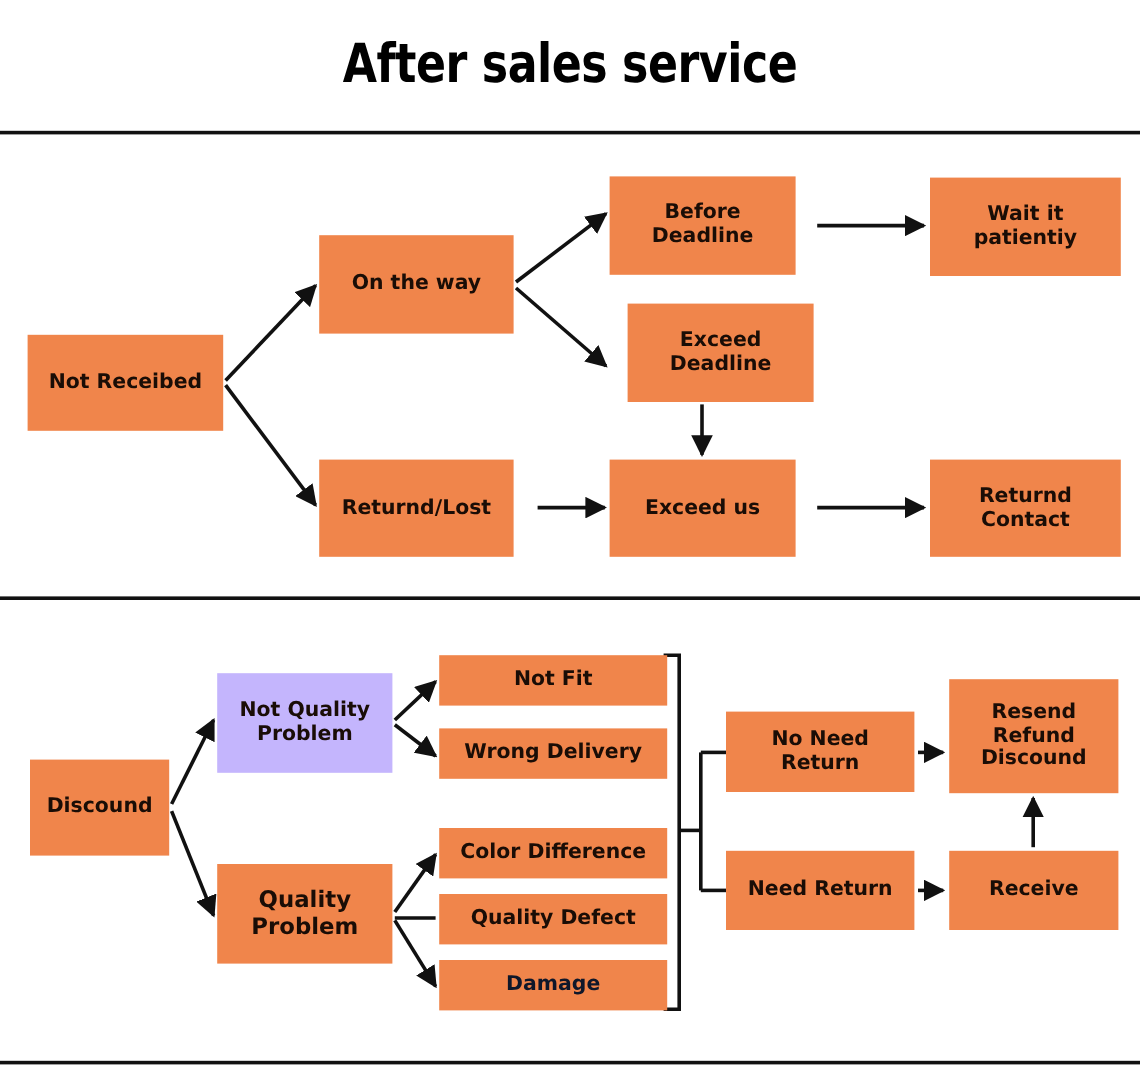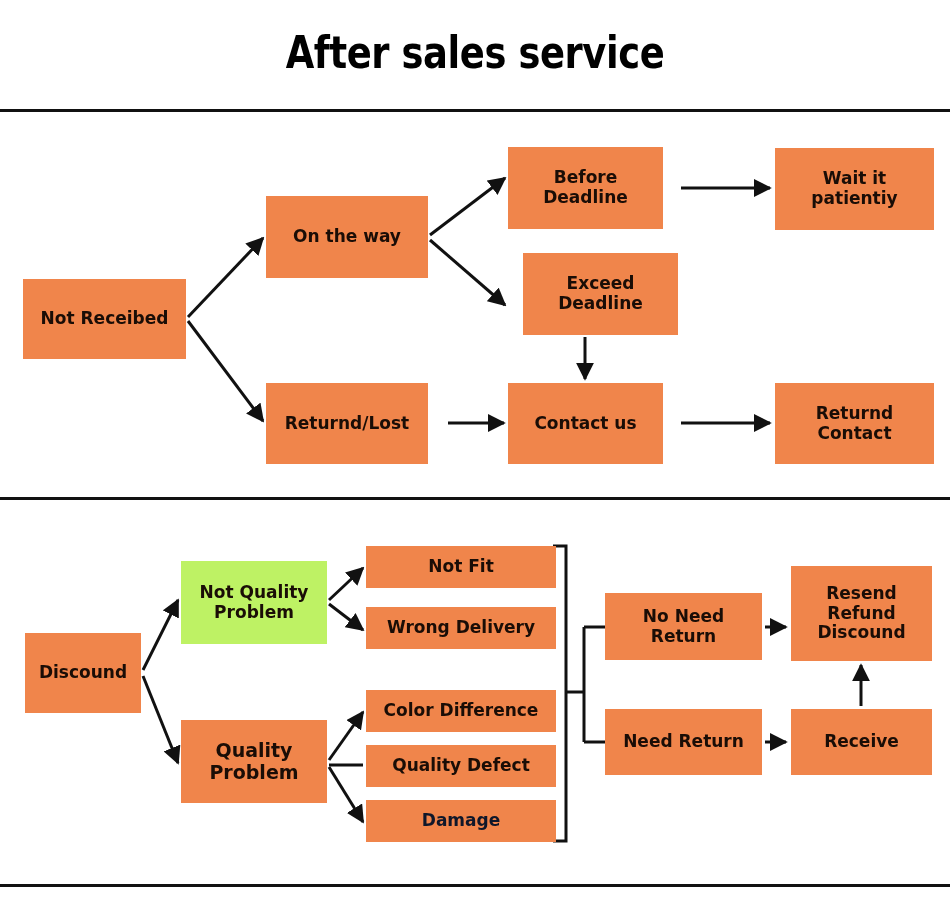--- a/index.html
+++ b/index.html
@@ -126,34 +126,34 @@
       </div>
       <div class="node" style="left: 508px; top: 147px; width: 155px; height: 82px; font-size: 17px; background: rgb(240, 133, 75); color: rgb(26, 13, 6);">
         <span>Before
 Deadline</span>
       </div>
       <div class="node" style="left: 508px; top: 253px; width: 155px; height: 82px; font-size: 17px; background: rgb(240, 133, 75); color: rgb(26, 13, 6); margin-left: 15px;">
         <span>Exceed
 Deadline</span>
       </div>
       <div class="node" style="left: 508px; top: 383px; width: 155px; height: 81px; font-size: 17px; background: rgb(240, 133, 75); color: rgb(26, 13, 6);">
-        <span>Contact us</span>
+        <span>Exceed us</span>
       </div>
       <div class="node" style="left: 775px; top: 148px; width: 159px; height: 82px; font-size: 17px; background: rgb(240, 133, 75); color: rgb(26, 13, 6);">
         <span>Wait it
 patientiy</span>
       </div>
       <div class="node" style="left: 775px; top: 383px; width: 159px; height: 81px; font-size: 17px; background: rgb(240, 133, 75); color: rgb(26, 13, 6);">
         <span>Returnd
 Contact</span>
       </div>
       <div class="node" style="left: 25px; top: 633px; width: 116px; height: 80px; font-size: 17px; background: rgb(240, 133, 75); color: rgb(26, 13, 6);">
         <span>Discound</span>
       </div>
-      <div class="node" style="left: 181px; top: 561px; width: 146px; height: 83px; font-size: 17px; background: #bef264; color: rgb(26, 13, 6); justify-content: center;">
+      <div class="node" style="left: 181px; top: 561px; width: 146px; height: 83px; font-size: 17px; background: #c4b5fd; color: rgb(26, 13, 6); justify-content: center;">
         <span>Not Quality
 Problem</span>
       </div>
       <div class="node" style="left: 181px; top: 720px; width: 146px; height: 83px; font-size: 19px; background: rgb(240, 133, 75); color: rgb(26, 13, 6);">
         <span>Quality
 Problem</span>
       </div>
       <div class="node" style="left: 366px; top: 546px; width: 190px; height: 42px; font-size: 17px; background: rgb(240, 133, 75); color: rgb(26, 13, 6);">
         <span>Not Fit</span>
       </div>

